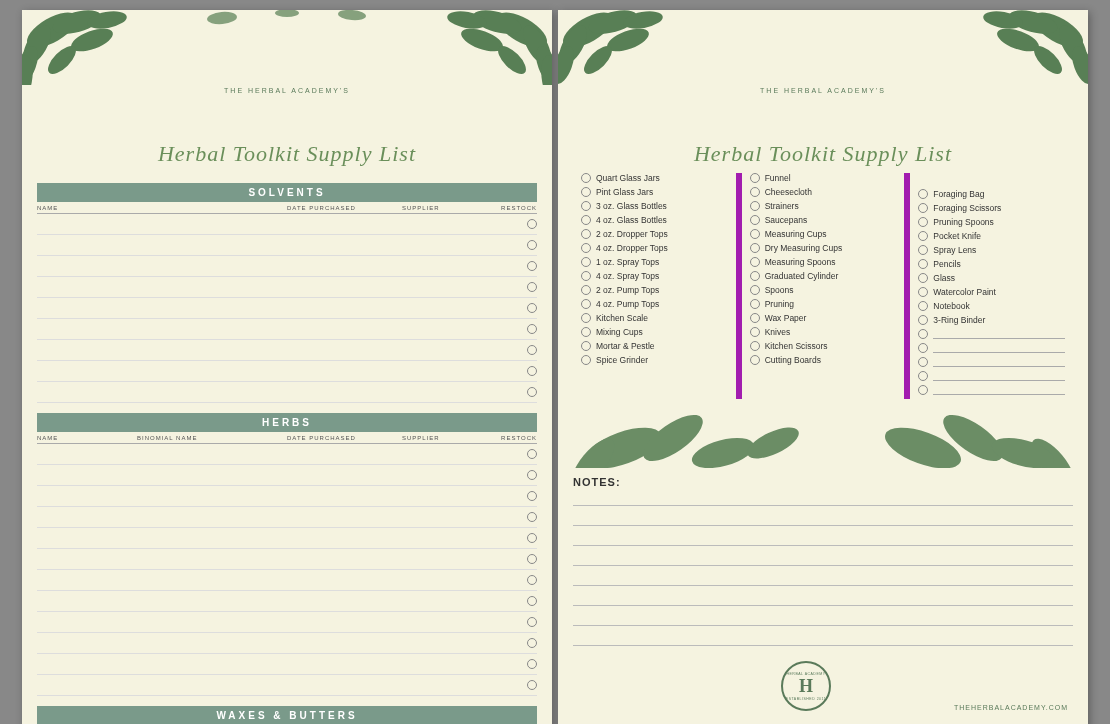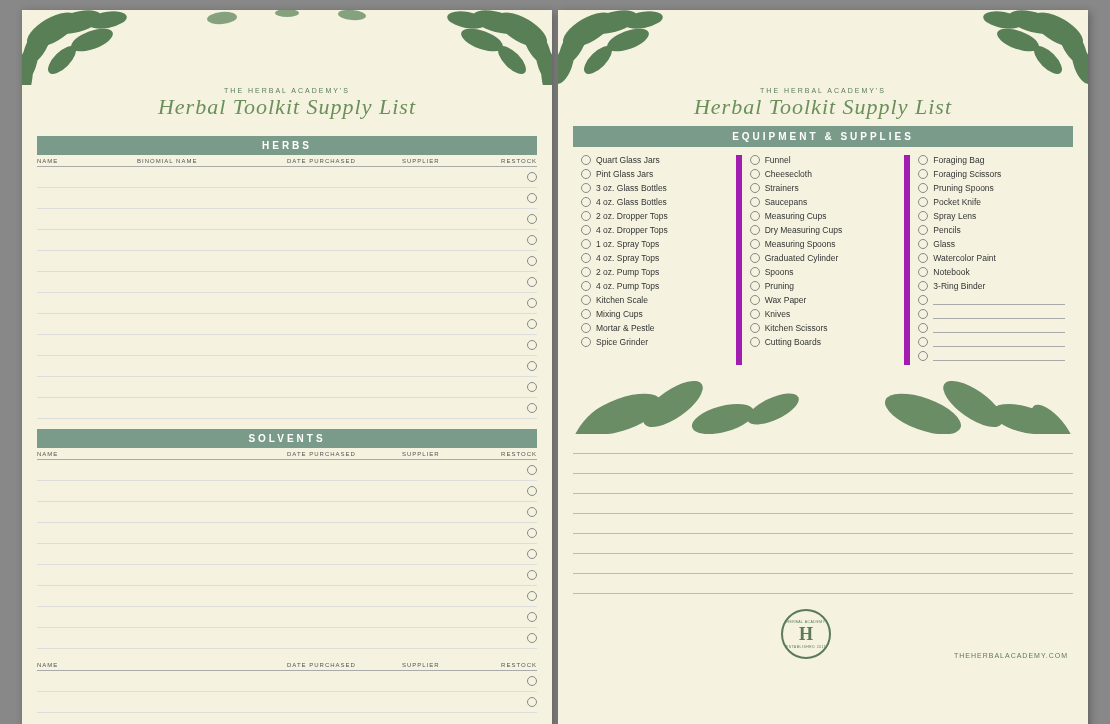--- a/index.html
+++ b/index.html
@@ -39,20 +39,21 @@
       text-transform: uppercase;
       font-family: Arial, sans-serif;
     }
     .main-title {
       font-size: 22px;
       color: #6a8f5a;
       font-style: italic;
       font-family: Georgia, serif;
       letter-spacing: 1px;
       line-height: 1.2;
+      margin-top: 47px;
     }
 
     .section-header {
       background: #7a9a8a;
       color: #fff;
       text-align: center;
       padding: 4px 0;
       font-size: 10px;
       font-family: Arial, sans-serif;
       letter-spacing: 3px;
@@ -133,20 +134,21 @@
       display: flex;
       gap: 0;
     }
     .equip-col {
       flex: 1;
       padding: 0 8px;
       border-right: 6px solid #a21caf;
     }
     .equip-col:last-child {
       border-right: none;
+      margin-top: 16px;
     }
     .equip-item {
       display: flex;
       align-items: center;
       gap: 5px;
       margin-bottom: 4px;
     }
     .equip-item .circle {
       flex-shrink: 0;
     }
@@ -289,20 +291,116 @@
         <ellipse cx="330" cy="5" rx="14" ry="5" transform="rotate(5 330 5)"></ellipse>
         <ellipse cx="265" cy="3" rx="12" ry="4"></ellipse>
       </g>
     </svg>
 
     <div class="page-content">
 
       <div class="page1-header">
         <div class="academy-label">THE HERBAL ACADEMY'S</div>
         <div class="main-title">Herbal Toolkit Supply List</div>
+      </div>
+
+      <div class="section-gap">
+        <div class="section-header">SOLVENTS</div>
+        <div class="table-container">
+          <div class="table-cols">
+            <span class="col-header col-name">NAME</span>
+            <span class="col-header col-binomial"></span>
+            <span class="col-header col-date">DATE PURCHASED</span>
+            <span class="col-header col-supplier">SUPPLIER</span>
+            <span class="col-header col-restock">RESTOCK</span>
+          </div>
+          <div id="solvents-rows">
+              <div class="table-row">
+        <div class="row-cell col-name"></div>
+        <div class="row-cell col-binomial"></div>
+        <div class="row-cell col-date"></div>
+        <div class="row-cell col-supplier"></div>
+        <div class="circle-check">
+                  <span class="circle"></span>
+                </div>
+      </div>
+              <div class="table-row">
+        <div class="row-cell col-name"></div>
+        <div class="row-cell col-binomial"></div>
+        <div class="row-cell col-date"></div>
+        <div class="row-cell col-supplier"></div>
+        <div class="circle-check">
+                  <span class="circle"></span>
+                </div>
+      </div>
+              <div class="table-row">
+        <div class="row-cell col-name"></div>
+        <div class="row-cell col-binomial"></div>
+        <div class="row-cell col-date"></div>
+        <div class="row-cell col-supplier"></div>
+        <div class="circle-check">
+                  <span class="circle"></span>
+                </div>
+      </div>
+              <div class="table-row">
+        <div class="row-cell col-name"></div>
+        <div class="row-cell col-binomial"></div>
+        <div class="row-cell col-date"></div>
+        <div class="row-cell col-supplier"></div>
+        <div class="circle-check">
+                  <span class="circle"></span>
+                </div>
+      </div>
+              <div class="table-row">
+        <div class="row-cell col-name"></div>
+        <div class="row-cell col-binomial"></div>
+        <div class="row-cell col-date"></div>
+        <div class="row-cell col-supplier"></div>
+        <div class="circle-check">
+                  <span class="circle"></span>
+                </div>
+      </div>
+              <div class="table-row">
+        <div class="row-cell col-name"></div>
+        <div class="row-cell col-binomial"></div>
+        <div class="row-cell col-date"></div>
+        <div class="row-cell col-supplier"></div>
+        <div class="circle-check">
+                  <span class="circle"></span>
+                </div>
+      </div>
+              <div class="table-row">
+        <div class="row-cell col-name"></div>
+        <div class="row-cell col-binomial"></div>
+        <div class="row-cell col-date"></div>
+        <div class="row-cell col-supplier"></div>
+        <div class="circle-check">
+                  <span class="circle"></span>
+                </div>
+      </div>
+              <div class="table-row">
+        <div class="row-cell col-name"></div>
+        <div class="row-cell col-binomial"></div>
+        <div class="row-cell col-date"></div>
+        <div class="row-cell col-supplier"></div>
+        <div class="circle-check">
+                  <span class="circle"></span>
+                </div>
+      </div>
+              <div class="table-row">
+        <div class="row-cell col-name"></div>
+        <div class="row-cell col-binomial"></div>
+        <div class="row-cell col-date"></div>
+        <div class="row-cell col-supplier"></div>
+        <div class="circle-check">
+                  <span class="circle"></span>
+                </div>
+      </div>
+            </div>
+        </div>
       </div>
 
       <div class="section-gap">
         <div class="section-header">HERBS</div>
         <div class="table-container">
           <div class="table-cols">
             <span class="col-header col-name">NAME</span>
             <span class="col-header col-binomial">BINOMIAL NAME</span>
             <span class="col-header col-date">DATE PURCHASED</span>
             <span class="col-header col-supplier">SUPPLIER</span>
@@ -415,116 +513,21 @@
         <div class="row-cell col-supplier"></div>
         <div class="circle-check">
                   <span class="circle"></span>
                 </div>
       </div>
             </div>
         </div>
       </div>
 
       <div class="section-gap">
-        <div class="section-header">SOLVENTS</div>
-        <div class="table-container">
-          <div class="table-cols">
-            <span class="col-header col-name">NAME</span>
-            <span class="col-header col-binomial"></span>
-            <span class="col-header col-date">DATE PURCHASED</span>
-            <span class="col-header col-supplier">SUPPLIER</span>
-            <span class="col-header col-restock">RESTOCK</span>
-          </div>
-          <div id="solvents-rows">
-              <div class="table-row">
-        <div class="row-cell col-name"></div>
-        <div class="row-cell col-binomial"></div>
-        <div class="row-cell col-date"></div>
-        <div class="row-cell col-supplier"></div>
-        <div class="circle-check">
-                  <span class="circle"></span>
-                </div>
-      </div>
-              <div class="table-row">
-        <div class="row-cell col-name"></div>
-        <div class="row-cell col-binomial"></div>
-        <div class="row-cell col-date"></div>
-        <div class="row-cell col-supplier"></div>
-        <div class="circle-check">
-                  <span class="circle"></span>
-                </div>
-      </div>
-              <div class="table-row">
-        <div class="row-cell col-name"></div>
-        <div class="row-cell col-binomial"></div>
-        <div class="row-cell col-date"></div>
-        <div class="row-cell col-supplier"></div>
-        <div class="circle-check">
-                  <span class="circle"></span>
-                </div>
-      </div>
-              <div class="table-row">
-        <div class="row-cell col-name"></div>
-        <div class="row-cell col-binomial"></div>
-        <div class="row-cell col-date"></div>
-        <div class="row-cell col-supplier"></div>
-        <div class="circle-check">
-                  <span class="circle"></span>
-                </div>
-      </div>
-              <div class="table-row">
-        <div class="row-cell col-name"></div>
-        <div class="row-cell col-binomial"></div>
-        <div class="row-cell col-date"></div>
-        <div class="row-cell col-supplier"></div>
-        <div class="circle-check">
-                  <span class="circle"></span>
-                </div>
-      </div>
-              <div class="table-row">
-        <div class="row-cell col-name"></div>
-        <div class="row-cell col-binomial"></div>
-        <div class="row-cell col-date"></div>
-        <div class="row-cell col-supplier"></div>
-        <div class="circle-check">
-                  <span class="circle"></span>
-                </div>
-      </div>
-              <div class="table-row">
-        <div class="row-cell col-name"></div>
-        <div class="row-cell col-binomial"></div>
-        <div class="row-cell col-date"></div>
-        <div class="row-cell col-supplier"></div>
-        <div class="circle-check">
-                  <span class="circle"></span>
-                </div>
-      </div>
-              <div class="table-row">
-        <div class="row-cell col-name"></div>
-        <div class="row-cell col-binomial"></div>
-        <div class="row-cell col-date"></div>
-        <div class="row-cell col-supplier"></div>
-        <div class="circle-check">
-                  <span class="circle"></span>
-                </div>
-      </div>
-              <div class="table-row">
-        <div class="row-cell col-name"></div>
-        <div class="row-cell col-binomial"></div>
-        <div class="row-cell col-date"></div>
-        <div class="row-cell col-supplier"></div>
-        <div class="circle-check">
-                  <span class="circle"></span>
-                </div>
-      </div>
-            </div>
-        </div>
-      </div>
-
-      <div class="section-gap">
+        <div class="section-header">WAXES &amp; BUTTERS</div>
         <div class="table-container">
           <div class="table-cols">
             <span class="col-header col-name">NAME</span>
             <span class="col-header col-binomial"></span>
             <span class="col-header col-date">DATE PURCHASED</span>
             <span class="col-header col-supplier">SUPPLIER</span>
             <span class="col-header col-restock">RESTOCK</span>
           </div>
           <div id="waxes-rows">
               <div class="table-row">
@@ -576,21 +579,20 @@
     </svg>
 
     <div class="page-content">
 
       <div class="page2-header">
         <div class="academy-label">THE HERBAL ACADEMY'S</div>
         <div class="main-title">Herbal Toolkit Supply List</div>
       </div>
 
       <div class="equip-section">
-        <div class="equip-header">EQUIPMENT &amp; SUPPLIES</div>
         <div class="equip-columns">
 
           <div class="equip-col" id="equip-col-1">
               <div class="equip-item">
         <span class="circle"></span>
         <span class="equip-text">Quart Glass Jars</span>
       </div>
               <div class="equip-item">
         <span class="circle"></span>
         <span class="equip-text">Pint Glass Jars</span>
@@ -779,20 +781,21 @@
               <ellipse cx="20" cy="50" rx="30" ry="12" transform="rotate(-50 20 50)"></ellipse>
               <ellipse cx="150" cy="40" rx="32" ry="13" transform="rotate(-15 150 40)"></ellipse>
               <ellipse cx="200" cy="30" rx="28" ry="11" transform="rotate(-25 200 30)"></ellipse>
               <ellipse cx="350" cy="35" rx="40" ry="16" transform="rotate(20 350 35)"></ellipse>
               <ellipse cx="400" cy="25" rx="35" ry="14" transform="rotate(35 400 25)"></ellipse>
               <ellipse cx="480" cy="50" rx="30" ry="12" transform="rotate(50 480 50)"></ellipse>
               <ellipse cx="450" cy="40" rx="32" ry="13" transform="rotate(15 450 40)"></ellipse>
             </g>
           </svg>
         </div>
+        <div class="notes-label">NOTES:</div>
         <div class="notes-lines" id="notes-lines">
             <div class="notes-line"></div>
             <div class="notes-line"></div>
             <div class="notes-line"></div>
             <div class="notes-line"></div>
             <div class="notes-line"></div>
             <div class="notes-line"></div>
             <div class="notes-line"></div>
             <div class="notes-line"></div>
           </div>

